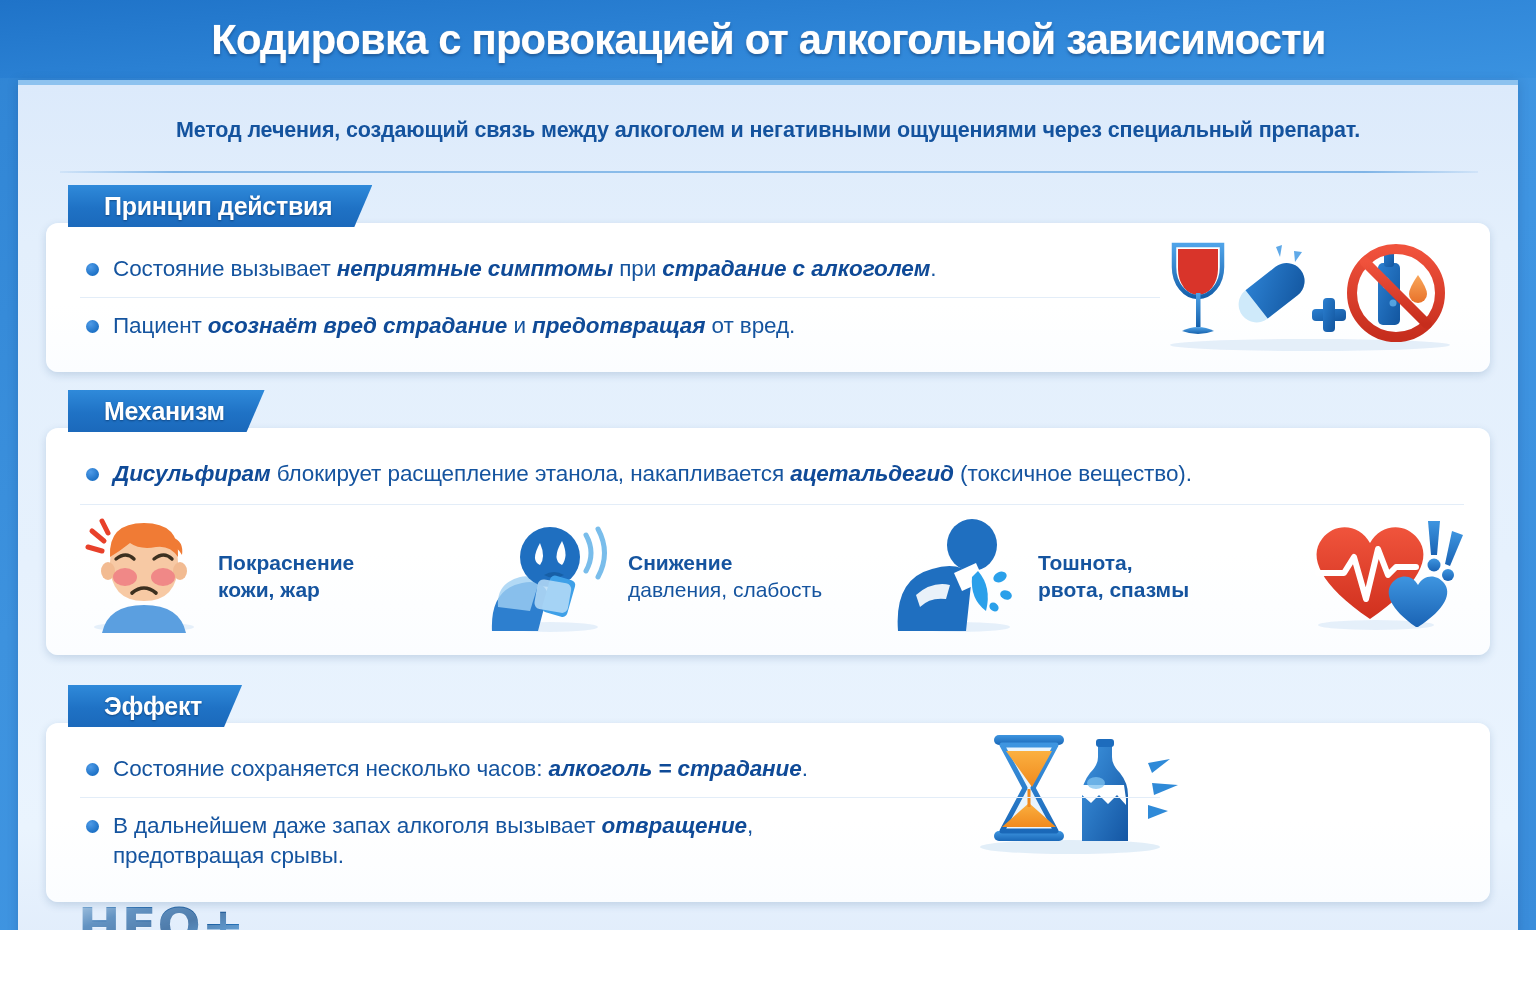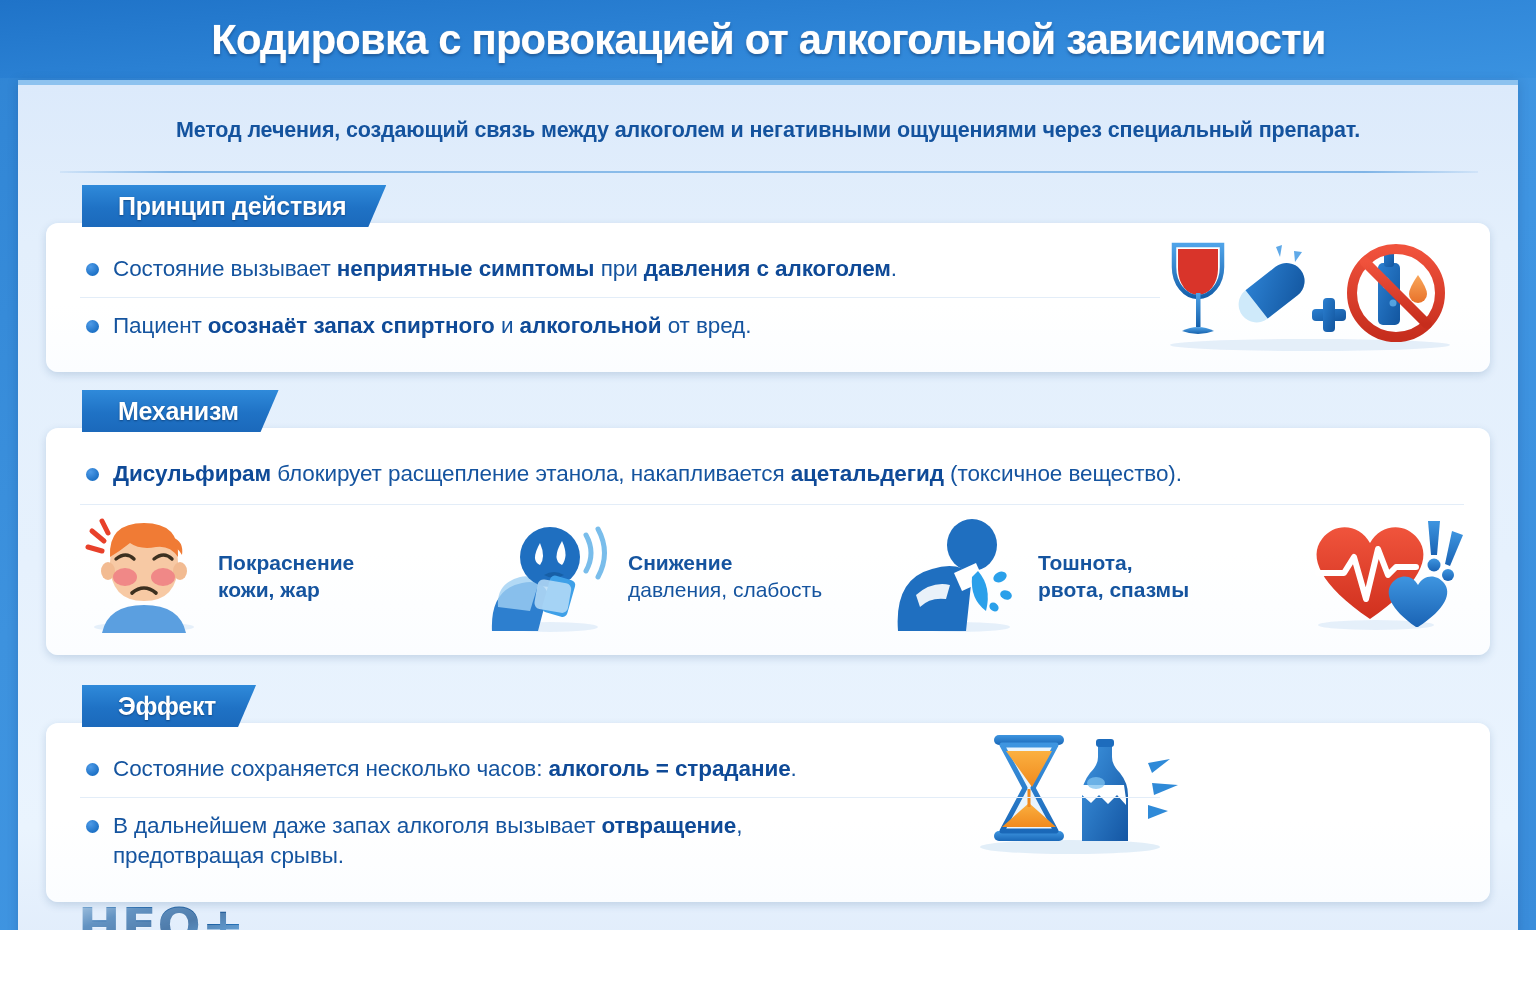--- a/index.html
+++ b/index.html
@@ -92,21 +92,21 @@
     color: #fff;
     font-size: 25px;
     font-weight: bold;
     line-height: 42px;
     letter-spacing: -0.3px;
     clip-path: polygon(0 0, 100% 0, calc(100% - 18px) 100%, 0 100%);
     text-shadow: 0 1px 2px rgba(8,45,90,0.6);
     z-index: 4;
     box-shadow: 0 2px 5px rgba(20,60,110,0.3);
   }
-  .banner-wrap { margin-left: 36px; }
+  .banner-wrap { margin-left: 22px; }
 
   .card {
     position: relative;
     margin-top: -4px;
     background: linear-gradient(180deg, #ffffff 0%, #ffffff 55%, #fbfdff 100%);
     border-radius: 12px;
     box-shadow: 0 3px 9px rgba(30,75,130,0.18);
     padding: 18px 26px 18px 34px;
   }
 
@@ -125,21 +125,21 @@
     border-radius: 50%;
     background: radial-gradient(circle at 35% 30%, #4e9be8, #1e72c6 70%);
     margin: 9px 14px 0 0;
   }
   .row-text {
     font-size: 22.5px;
     color: #15549f;
     line-height: 1.33;
     letter-spacing: -0.1px;
   }
-  .row-text b { font-weight: bold; color: #0f4a97; }
+  .row-text b { font-weight: bold; color: #0f4a97; font-style: italic; }
 
   
   .card-1 { min-height: 128px; padding-right: 330px; }
   .card-1 .row-text { white-space: nowrap; }
 
   
   .card-2 { padding-bottom: 14px; }
   .card-2 .row-text { white-space: nowrap; }
   .symptoms {
     display: flex;
@@ -208,25 +208,25 @@
     <div class="lead-rule"></div>
 
     <div class="section sec1">
       <div class="banner-wrap">
         <div class="banner">Принцип действия</div>
       </div>
       <div class="card card-1">
         <div class="rows">
           <div class="row">
             <span class="dot"></span>
-            <span class="row-text" id="s1b0"><span>Состояние вызывает </span><b>неприятные симптомы</b><span> при </span><b>давления с алкоголем</b><span>.</span></span>
+            <span class="row-text" id="s1b0"><span>Состояние вызывает </span><b>неприятные симптомы</b><span> при </span><b>страдание с алкоголем</b><span>.</span></span>
           </div>
           <div class="row">
             <span class="dot"></span>
-            <span class="row-text" id="s1b1"><span>Пациент </span><b>осознаёт запах спиртного</b><span> и </span><b>алкогольной</b><span> от вред.</span></span>
+            <span class="row-text" id="s1b1"><span>Пациент </span><b>осознаёт вред страдание</b><span> и </span><b>предотвращая</b><span> от вред.</span></span>
           </div>
         </div>
 
         <div class="illus illus-1">
           <svg width="300" height="120" viewBox="0 0 300 120">
             <defs>
               <linearGradient id="gBlue" x1="0" y1="0" x2="0" y2="1">
                 <stop offset="0" stop-color="#4fa3e8"></stop>
                   <stop offset="1" stop-color="#1560ab"></stop>
               </linearGradient>

